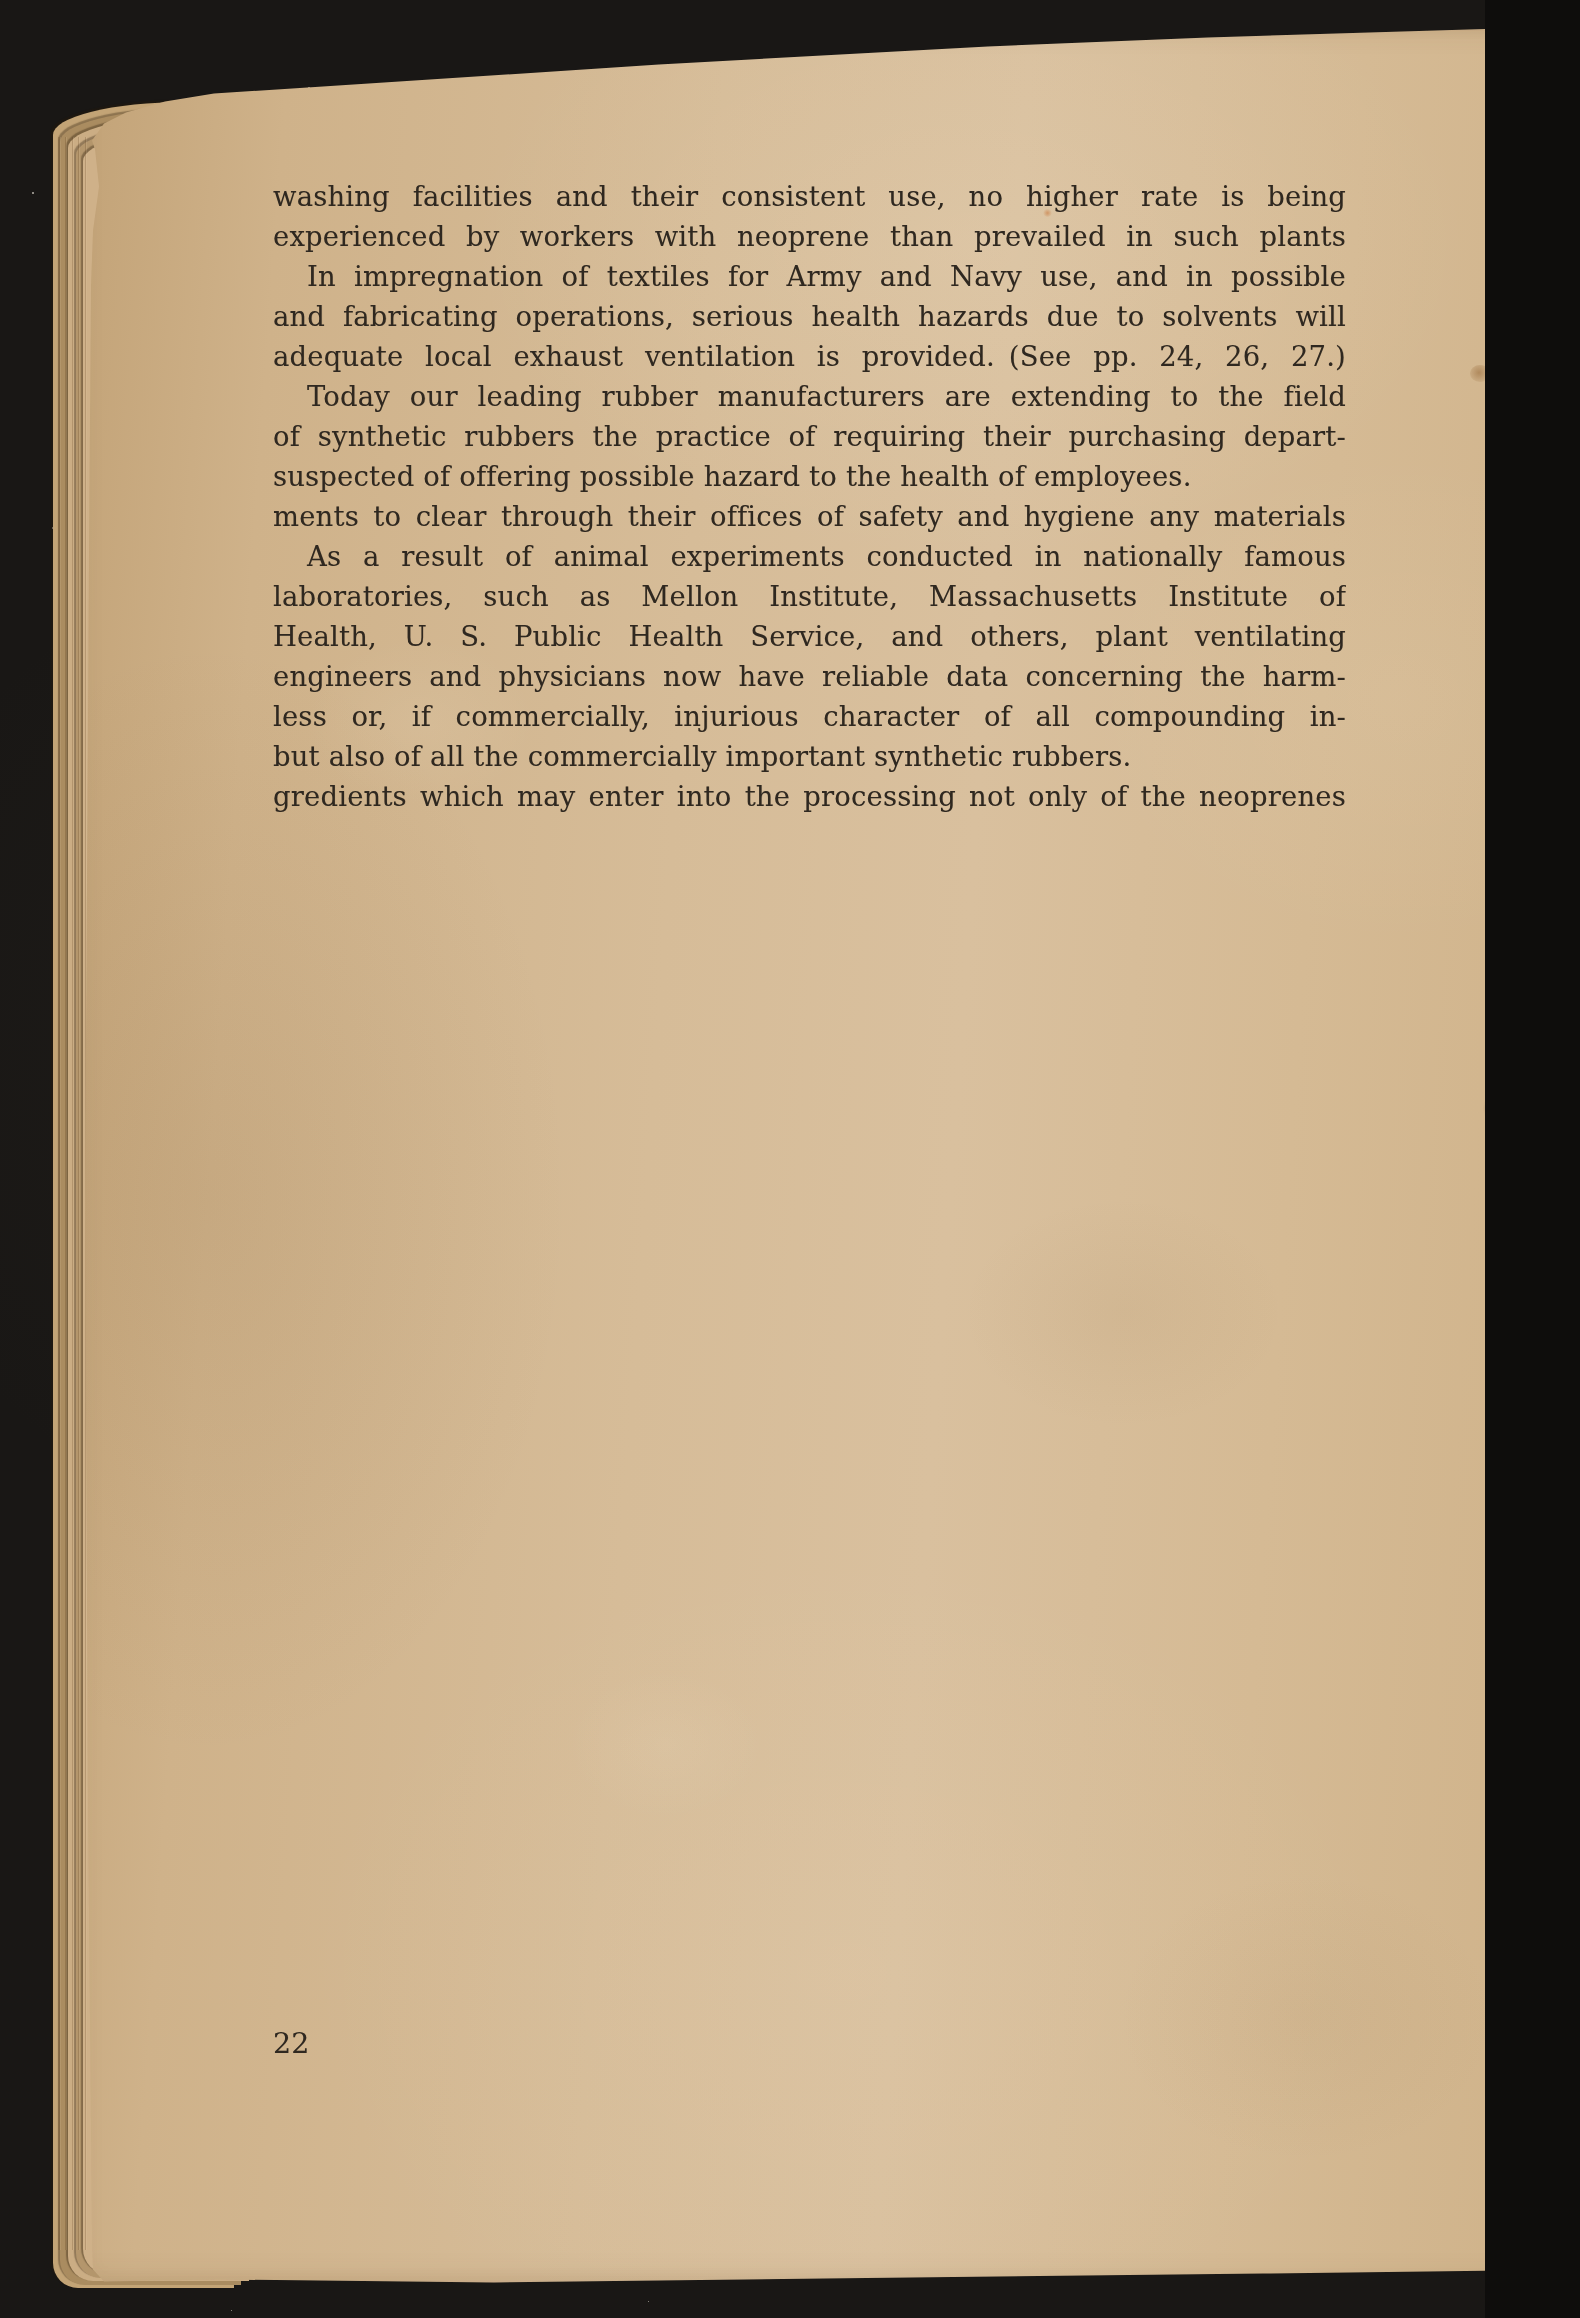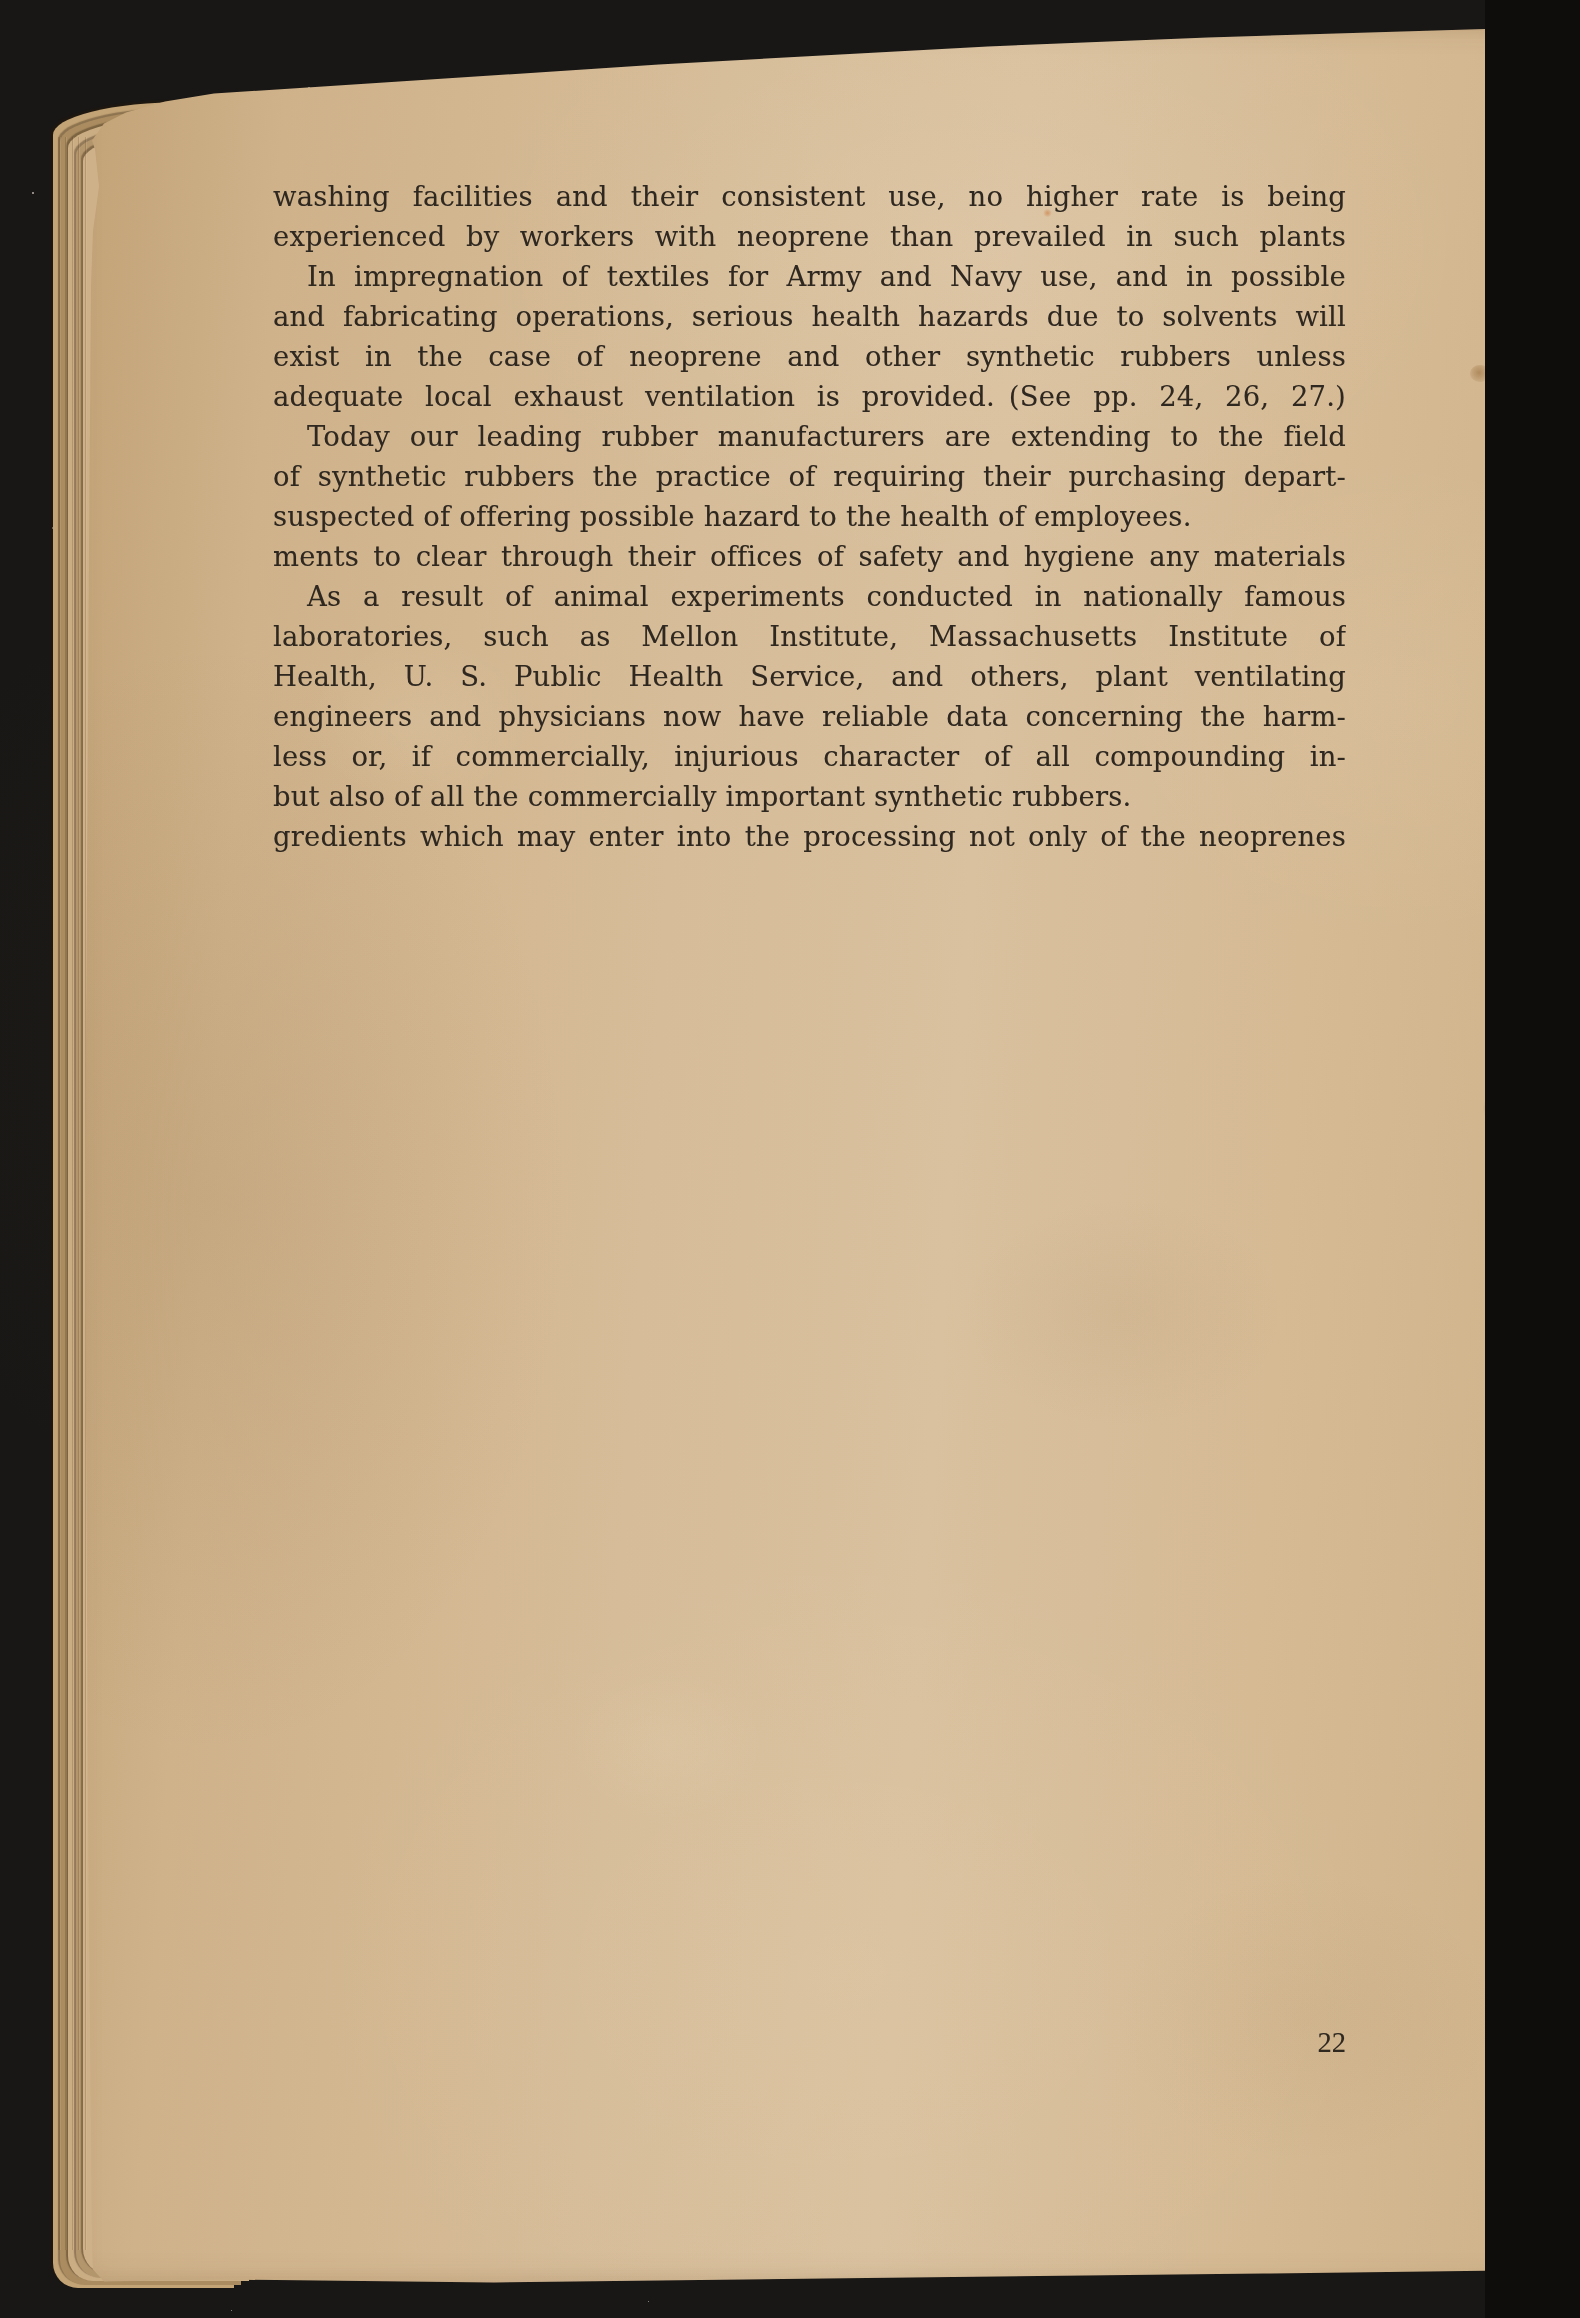--- a/index.html
+++ b/index.html
@@ -60,22 +60,22 @@
     clip-path:inherit;}
 
   
   .text-block{position:absolute;left:273px;top:177px;width:1073px;z-index:6;
     color:#2f2820;font-size:27.4px;line-height:40px;letter-spacing:0.2px;
     text-shadow:0.3px 0.4px 0 rgba(47,40,32,.22);}
   .line{text-align:justify;text-align-last:justify;height:40px;overflow:hidden;}
   .line.last{text-align-last:left;}
   .line.indent{text-indent:34px;}
   .page-number{position:absolute;left:273px;top:2027px;width:1073px;z-index:6;
-    text-align:right;font-size:28.5px;color:#2f2820;
-    text-shadow:0.3px 0.4px 0 rgba(47,40,32,.22);font-family:Liberation Serif, serif;}
+    text-align:left;font-size:28.5px;color:#2f2820;
+    text-shadow:0.3px 0.4px 0 rgba(47,40,32,.22);}
 
   
   .crease{position:absolute;left:1511px;top:129px;width:1.6px;height:2130px;z-index:5;
     background:linear-gradient(180deg,rgba(112,80,44,.40),rgba(112,80,44,.16) 30%,
       rgba(112,80,44,.26) 68%,rgba(112,80,44,.10));
     box-shadow:1.1px 0 1.1px rgba(255,242,216,.35);transform:rotate(.25deg);}
   .right-strip{position:absolute;left:1514px;top:27.4px;width:67px;height:2240px;z-index:4;
     background:linear-gradient(90deg,rgba(255,244,222,.10),rgba(255,244,222,0) 70%);}
   .notch-shadow{position:absolute;left:1502px;top:28.5px;width:16.5px;height:99px;z-index:5;
     background:linear-gradient(180deg,rgba(88,58,28,.40),rgba(88,58,28,0) 92%);
@@ -137,21 +137,20 @@
   <div class="staple-gap"></div>
 
   <div class="stain-spot"></div>
   <div class="ink-fleck"></div>
 
   <div class="text-block">
       <div class="line">washing facilities and their consistent use, no higher rate is being</div>
       <div class="line">experienced by workers with neoprene than prevailed in such plants</div>
       <div class="line indent">In impregnation of textiles for Army and Navy use, and in possible</div>
       <div class="line">and fabricating operations, serious health hazards due to solvents will</div>
-      <div class="line">exist in the case of neoprene and other synthetic rubbers unless</div>
       <div class="line">adequate local exhaust ventilation is provided. (See pp. 24, 26, 27.)</div>
       <div class="line indent">Today our leading rubber manufacturers are extending to the field</div>
       <div class="line">of synthetic rubbers the practice of requiring their purchasing depart-</div>
       <div class="line last">suspected of offering possible hazard to the health of employees.</div>
       <div class="line">ments to clear through their offices of safety and hygiene any materials</div>
       <div class="line indent">As a result of animal experiments conducted in nationally famous</div>
       <div class="line">laboratories, such as Mellon Institute, Massachusetts Institute of</div>
       <div class="line">Health, U. S. Public Health Service, and others, plant ventilating</div>
       <div class="line">engineers and physicians now have reliable data concerning the harm-</div>
       <div class="line">less or, if commercially, injurious character of all compounding in-</div>

